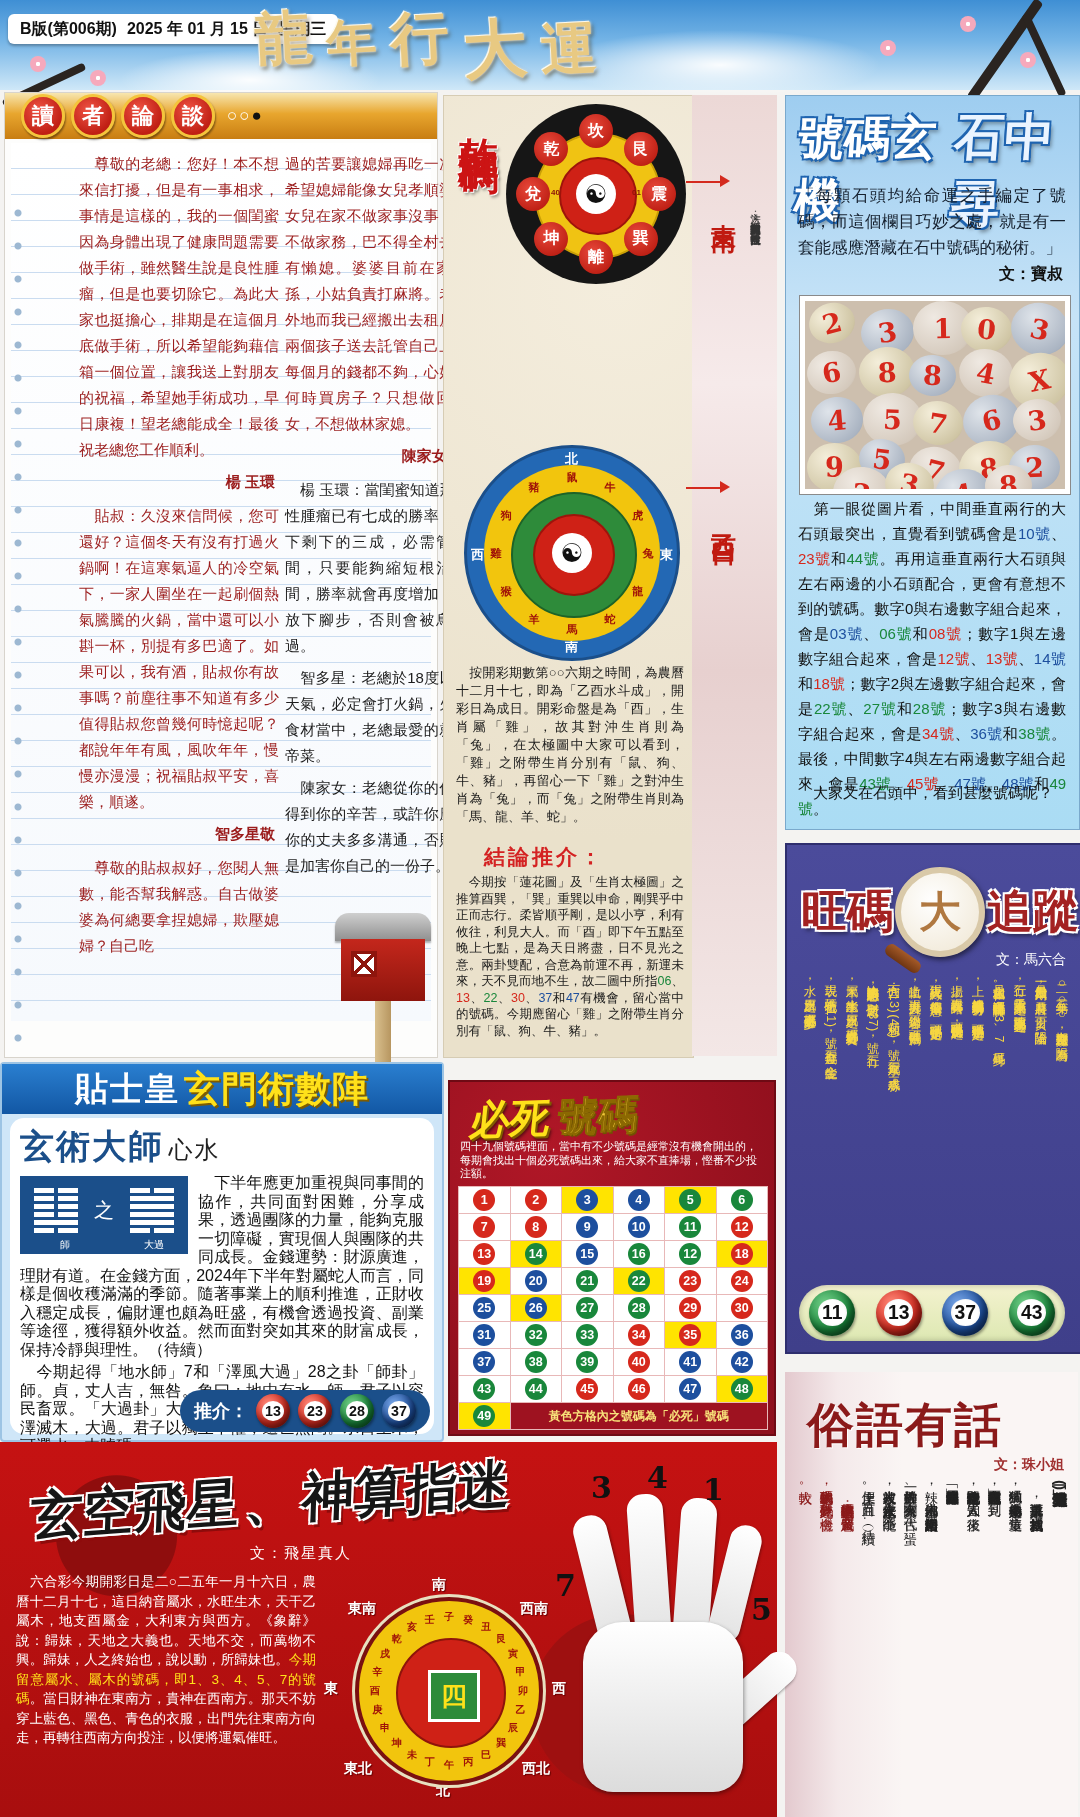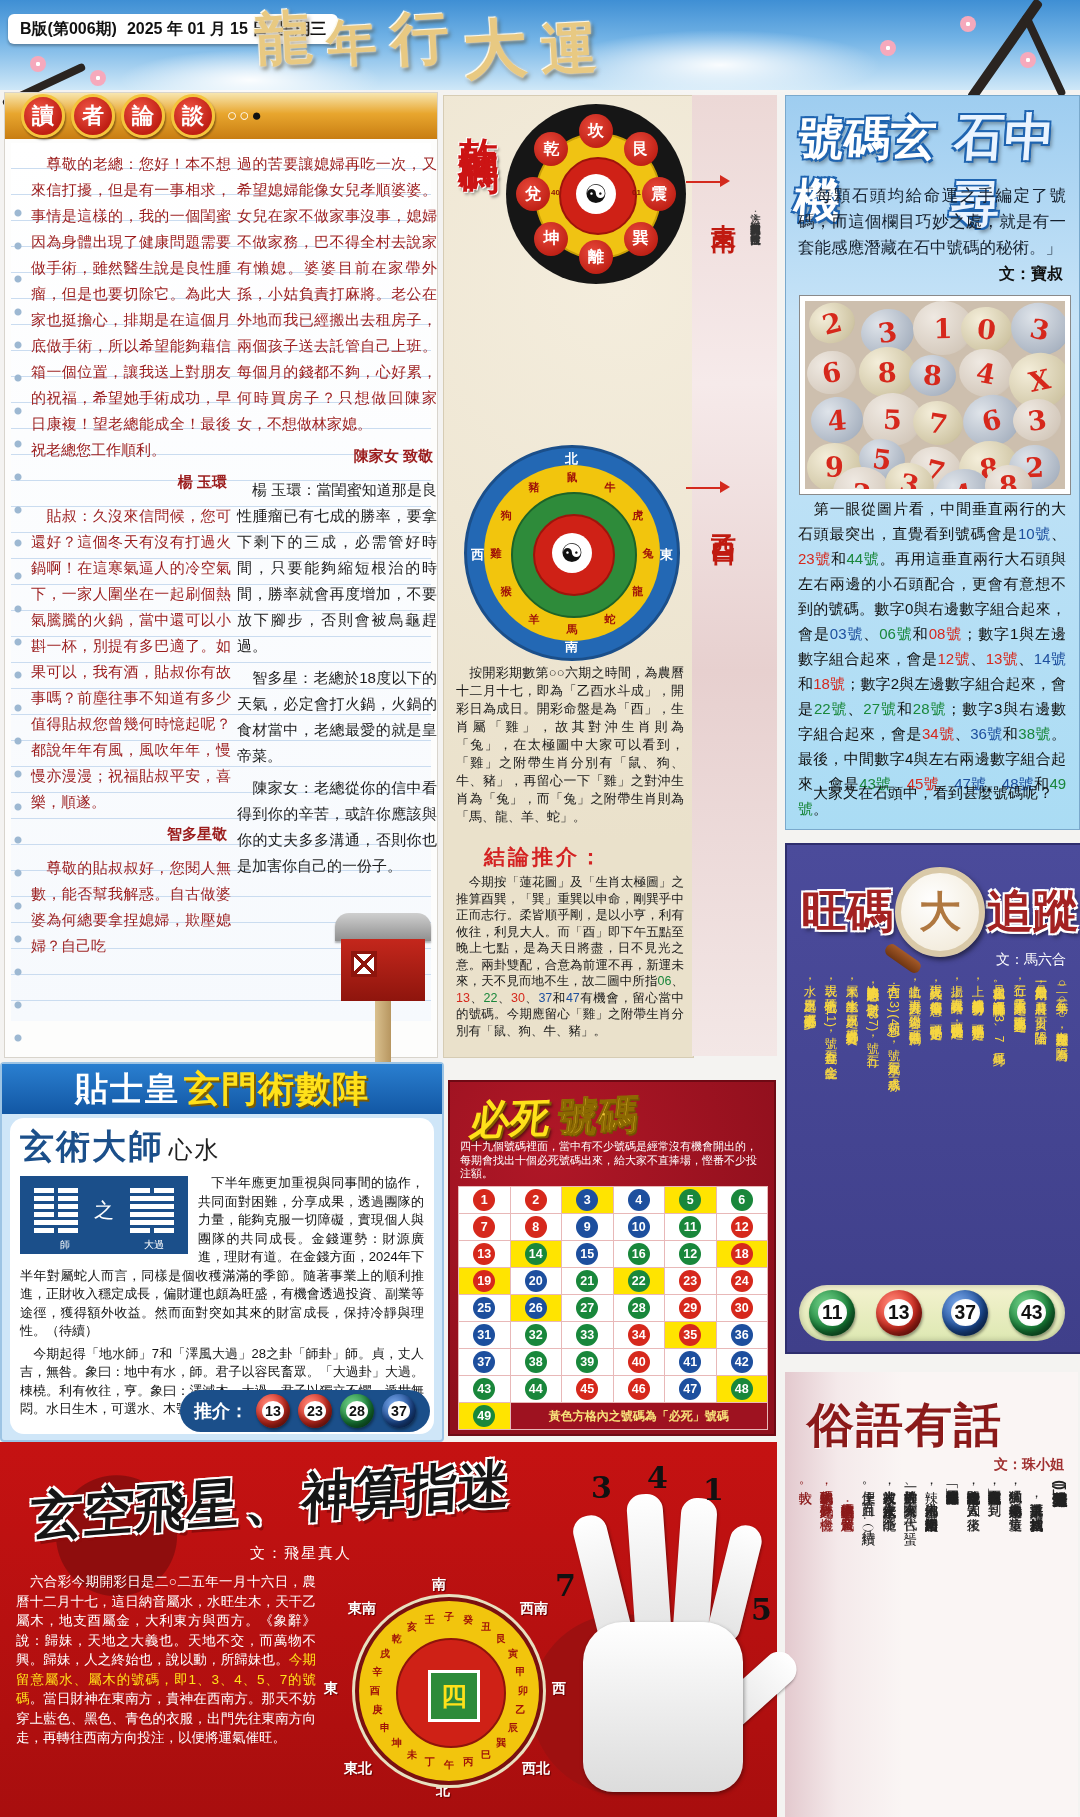--- a/index.html
+++ b/index.html
@@ -30,21 +30,21 @@
   .badge{width:38px;height:38px;border-radius:50%;background:radial-gradient(circle at 40% 35%,#f05545,#c01f14 70%);
     border:3px solid #f4c53d;color:#fff;font-weight:bold;font-size:22px;display:flex;align-items:center;justify-content:center;
     box-shadow:1px 2px 2px rgba(0,0,0,.4);}
   #rf-dots{font-size:17px;color:#111;margin-left:6px;letter-spacing:2px;}
   #rf-dots .w{color:#fff;}
   #rf-paper{position:absolute;left:6px;top:50px;width:420px;height:878px;background:
     repeating-linear-gradient(180deg,rgba(0,0,0,0) 0 25px,#cadcf0 25px 26px),
     linear-gradient(180deg,#ffffff,#f6f9fd);}
   #rf-spiral{position:absolute;left:0;top:60px;width:14px;height:860px;
     background:radial-gradient(circle at 7px 10px,#9db8d2 3px,rgba(0,0,0,0) 4px);background-size:14px 33px;}
-  .rf-col{position:absolute;top:8px;width:200px;font-size:15px;line-height:26px;text-align:justify;}
+  .rf-col{position:absolute;top:8px;width:200px;font-size:15px;line-height:26px;text-align:justify;margin-left:48px;}
   #rf-col1{left:20px;} #rf-col2{left:226px;}
   .rf-letter{color:#9b1c1c;margin:0 0 6px 0;}
   .rf-reply{color:#1d1d1d;margin:0 0 6px 0;}
   .rf-sign{color:#9b1c1c;text-align:right;margin:0 4px 8px 0;font-weight:bold;}
   #rf-col2 .rf-sign{color:#9b1c1c;}
   #rf-bar{position:absolute;left:10px;top:938px;width:404px;height:18px;
     background:linear-gradient(180deg,#e8c35c,#b8860b 60%,#8a5d0a);border:1px solid #7a5408;}
   #rf-bar-dots{position:absolute;left:404px;top:936px;font-size:11px;color:#333;letter-spacing:1px;}
   
   #mailbox{position:absolute;left:322px;top:770px;width:104px;height:160px;}
@@ -157,21 +157,21 @@
   #tips-sub .b{color:#222;font-size:24px;letter-spacing:2px;}
   #hexbox{float:left;width:168px;height:78px;background:#1b4f8a;margin:6px 10px 4px 0;position:relative;
     display:flex;align-items:center;justify-content:space-around;padding:4px 6px 14px;box-sizing:border-box;}
   .hx{display:flex;flex-direction:column;gap:3px;}
   .hxr{display:flex;gap:4px;justify-content:center;}
   .hxs{width:44px;height:5px;background:#fff;}
   .hxb{width:20px;height:5px;background:#fff;}
   #hexbox .mid{color:#fff;font-size:20px;}
   .hxlab{position:absolute;bottom:2px;font-size:10px;color:#fff;}
   #hxlab-l{left:40px;} #hxlab-r{right:24px;}
-  #tips-p1,#tips-p2{font-size:13px;line-height:18.5px;color:#111;text-align:justify;margin:4px 0;}
+  #tips-p1,#tips-p2{font-size:16px;line-height:18.5px;color:#111;text-align:justify;margin:4px 0;}
   #tip-row{position:absolute;right:12px;bottom:8px;height:42px;background:#1b4f8a;border-radius:21px;
     display:flex;align-items:center;gap:8px;padding:0 14px;}
   #tip-row .lab{color:#fff;font-weight:bold;font-size:18px;}
   
   #prov{left:785px;top:1372px;width:293px;height:445px;background:linear-gradient(90deg,#e3c9ce 0%,#f4e9ea 18%,#faf5f4 40%);}
   #prov-title{position:absolute;left:22px;top:22px;font-size:47px;font-weight:bold;color:#8b1a1a;letter-spacing:2px;
     text-shadow:1px 1px 0 #fff;}
   #prov-byline{position:absolute;right:14px;top:84px;font-size:14px;color:#a03030;font-weight:bold;}
   #prov-cols{position:absolute;left:6px;top:108px;height:326px;width:282px;writing-mode:vertical-rl;}
   #prov-cols .vq{line-height:26px;font-size:15px;font-weight:bold;color:#222;}

